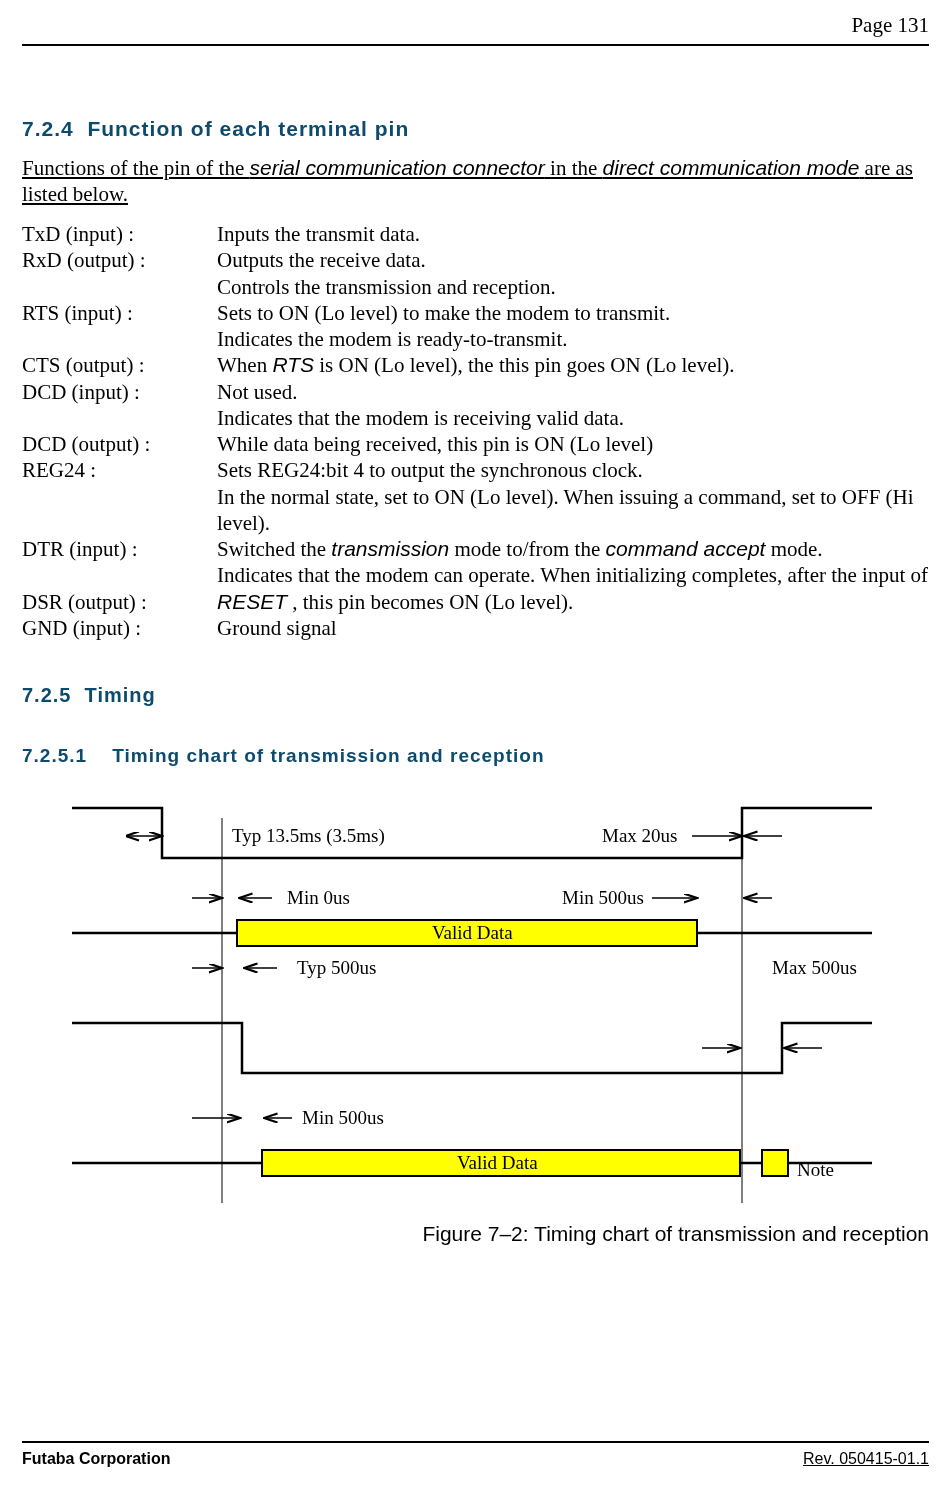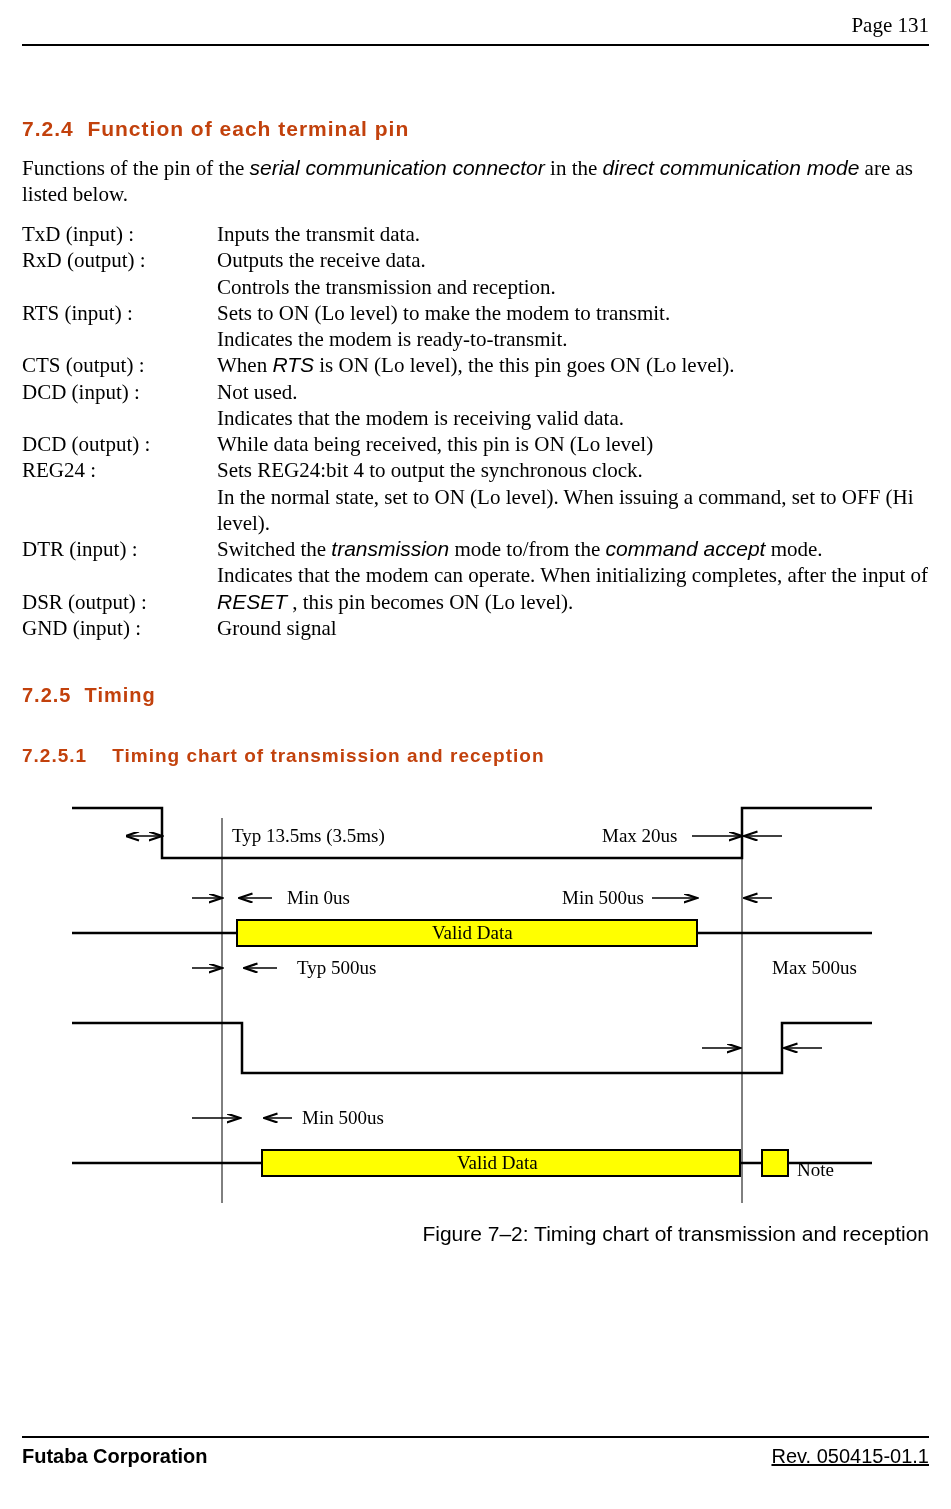--- a/index.html
+++ b/index.html
@@ -3,43 +3,43 @@
 <meta charset="utf-8">
 <style>
   html,body{margin:0;padding:0;background:#fff;color:#000;}
   .page{width:951px;min-height:1509px;margin:0 auto;position:relative;
         font-family:"Times New Roman",Times,serif;font-size:21px;line-height:1.25;
         box-sizing:border-box;padding:10px 22px 20px 22px;}
   .hr{border-top:2.5px solid #000;margin:0;}
   .top-bar{padding:2px 0 6px 0;}
   .page-num{font-family:"Times New Roman",serif;font-size:21px;float:right;}
   .clearfix::after{content:"";display:block;clear:both;}
-  .accent{color:#c2410c;font-family:Verdana,Arial,sans-serif;font-weight:bold;letter-spacing:1px;}
+  .accent{color:#0c4a6e;font-family:Verdana,Arial,sans-serif;font-weight:bold;letter-spacing:1px;}
   h2.accent{font-size:21px;margin:70px 0 12px 0;}
   h3.accent{font-size:20px;margin:42px 0 10px 0;}
   h4.accent{font-size:19px;margin:36px 0 20px 0;}
-  .intro{margin:0 0 12px 0;}
+  .intro{margin:0 0 12px 0;text-decoration:underline;}
   .ital{font-style:italic;font-family:Arial,Helvetica,sans-serif;}
   .def-list{display:block;margin-top:14px;}
   .def-row{display:flex;align-items:flex-end;}
   .def-label{flex:0 0 195px;}
   .def-desc{flex:1;}
   .reg{font-family:Liberation Serif, serif;}
   
   .timing{position:relative;width:820px;height:405px;margin:30px 0 10px 40px;}
   .timing svg{position:absolute;left:0;top:0;}
   .tlabel{font-family:"Times New Roman",serif;font-size:19px;}
   .valid{fill:#ffff00;stroke:#000;stroke-width:2;}
   .wire{fill:none;stroke:#000;stroke-width:2.5;}
   .arrow{fill:none;stroke:#000;stroke-width:1.5;}
   .arrowhead{fill:none;stroke:#000;stroke-width:1.5;}
   .caption{font-family:Arial,Helvetica,sans-serif;font-size:21px;text-align:right;margin:18px 0 20px 0;}
   .footer-bar{position:absolute;left:22px;right:22px;bottom:40px;}
   .footer-line{border-top:2.5px solid #000;padding-top:6px;display:flex;justify-content:space-between;
-               font-family:Arial,Helvetica,sans-serif;font-size:20px;font-weight:bold;}
+               font-family:Arial,Helvetica,sans-serif;font-size:16px;font-weight:bold;}
   .footer-right{font-weight:normal;text-decoration:underline;}
 </style>
 </head>
 <body>
 <div class="page">
 
 <div class="top-bar clearfix">
   <span class="page-num">Page  131</span>
 </div>
 <div class="hr"></div>

